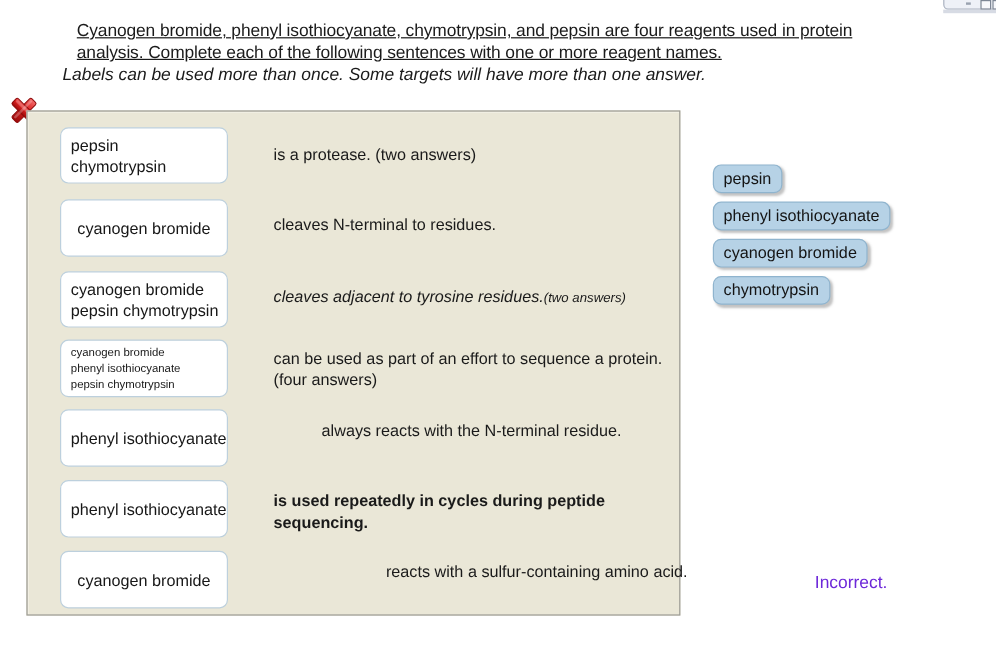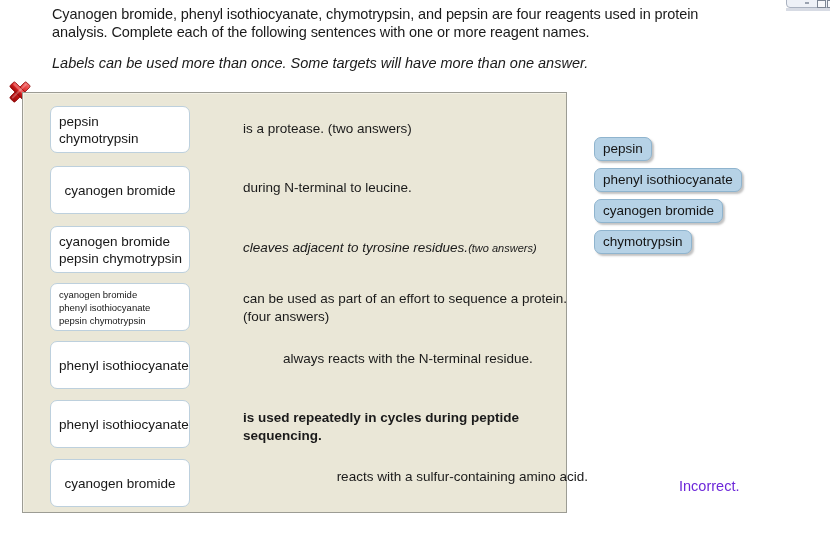--- a/index.html
+++ b/index.html
@@ -56,22 +56,23 @@
   
   #instructions {
     position: absolute;
     left: 52px;
     top: 5px;
     width: 700px;
   }
   #intro-text {
     font-size: 14.5px;
     line-height: 18px;
-    margin: 0;
+    margin: 12px;
     letter-spacing: -0.1px;
+    text-decoration: underline;
   }
   #note-text {
     font-size: 14.5px;
     line-height: 18px;
     font-style: italic;
     margin: 0;
     position: absolute;
     top: 49px;
     left: 0;
     white-space: nowrap;
@@ -127,21 +128,21 @@
     white-space: nowrap;
   }
   .drop-box.centered .ans { text-align: center; }
   .drop-box.small .ans {
     font-size: 9.5px;
     line-height: 13px;
   }
 
   .sentence {
     position: absolute;
-    left: 220px;
+    left: 205px;
     width: 345px;
     font-size: 13.5px;
     line-height: 17.5px;
     color: #1a1a1a;
   }
   .sentence .small-note {
     font-size: 11px;
   }
 
   
@@ -216,21 +217,21 @@
     <div class="sentence" style="top:14px;">
       <span>is a protease.</span><span> (two answers)</span>
     </div>
   </div>
 
   <div class="match-row" style="top:73px;">
     <div class="drop-box centered" style="top:0px;height:48px;">
       <div class="ans">cyanogen bromide</div>
     </div>
     <div class="sentence" style="top:13px;">
-      <span>during N-terminal to leucine.</span>
+      <span>cleaves N-terminal to residues.</span>
     </div>
   </div>
 
   <div class="match-row" style="top:133px;">
     <div class="drop-box" style="top:0px;height:47px;">
       <div class="ans">cyanogen bromide</div>
       <div class="ans">pepsin   chymotrypsin</div>
     </div>
     <div class="sentence" style="top:13px;font-style:italic;">
       <span>cleaves adjacent to tyrosine residues.</span><span class="small-note">(two answers)</span>

